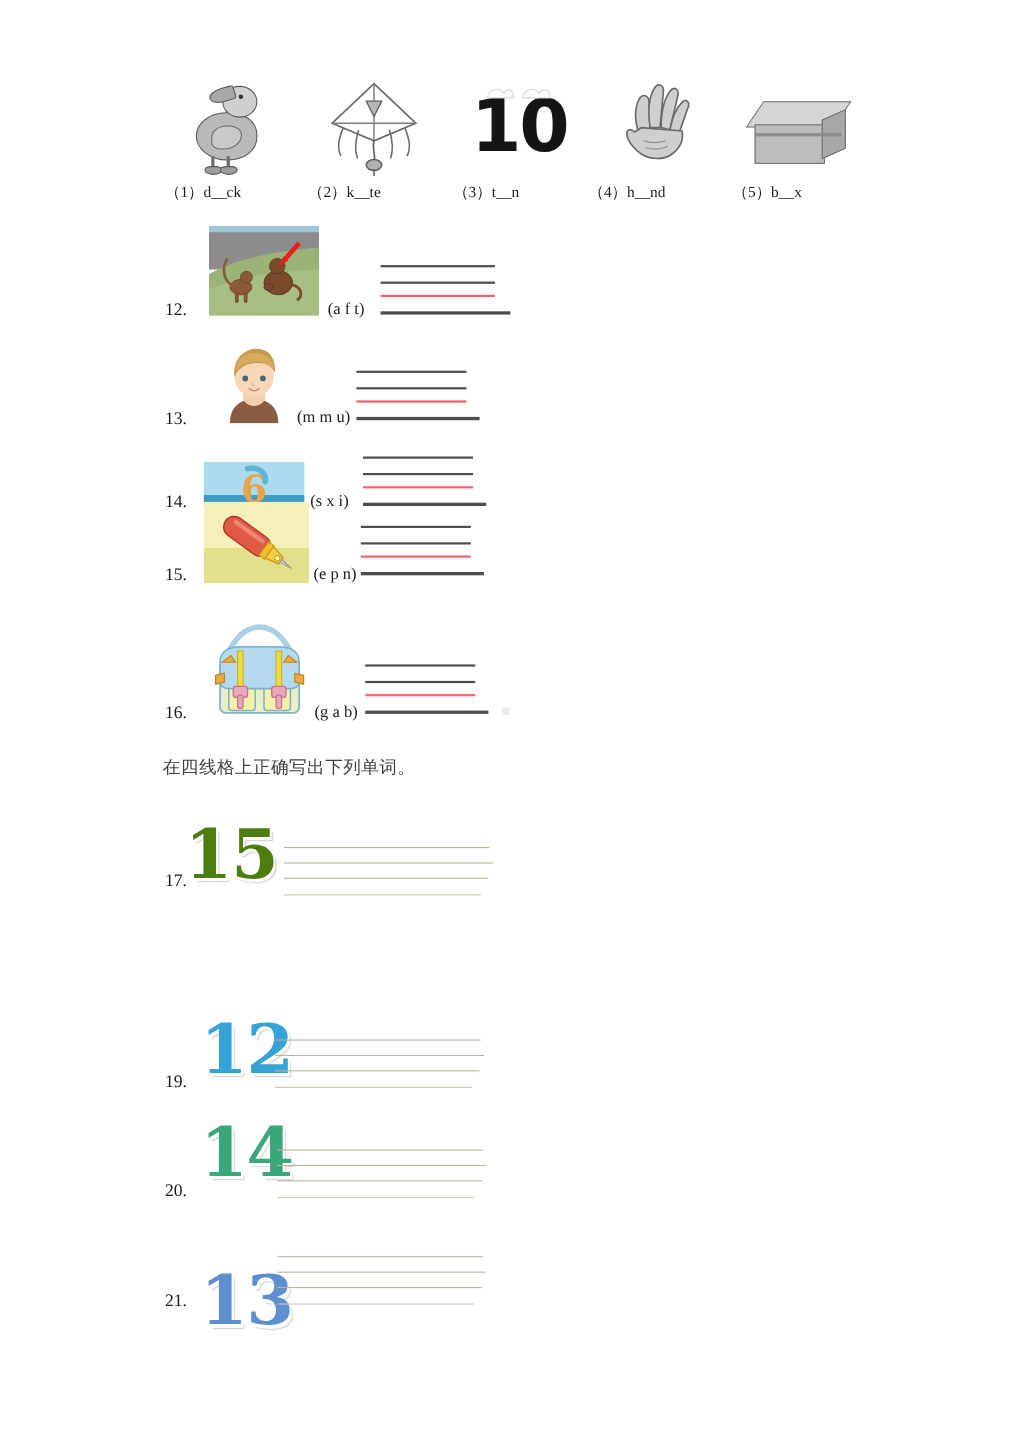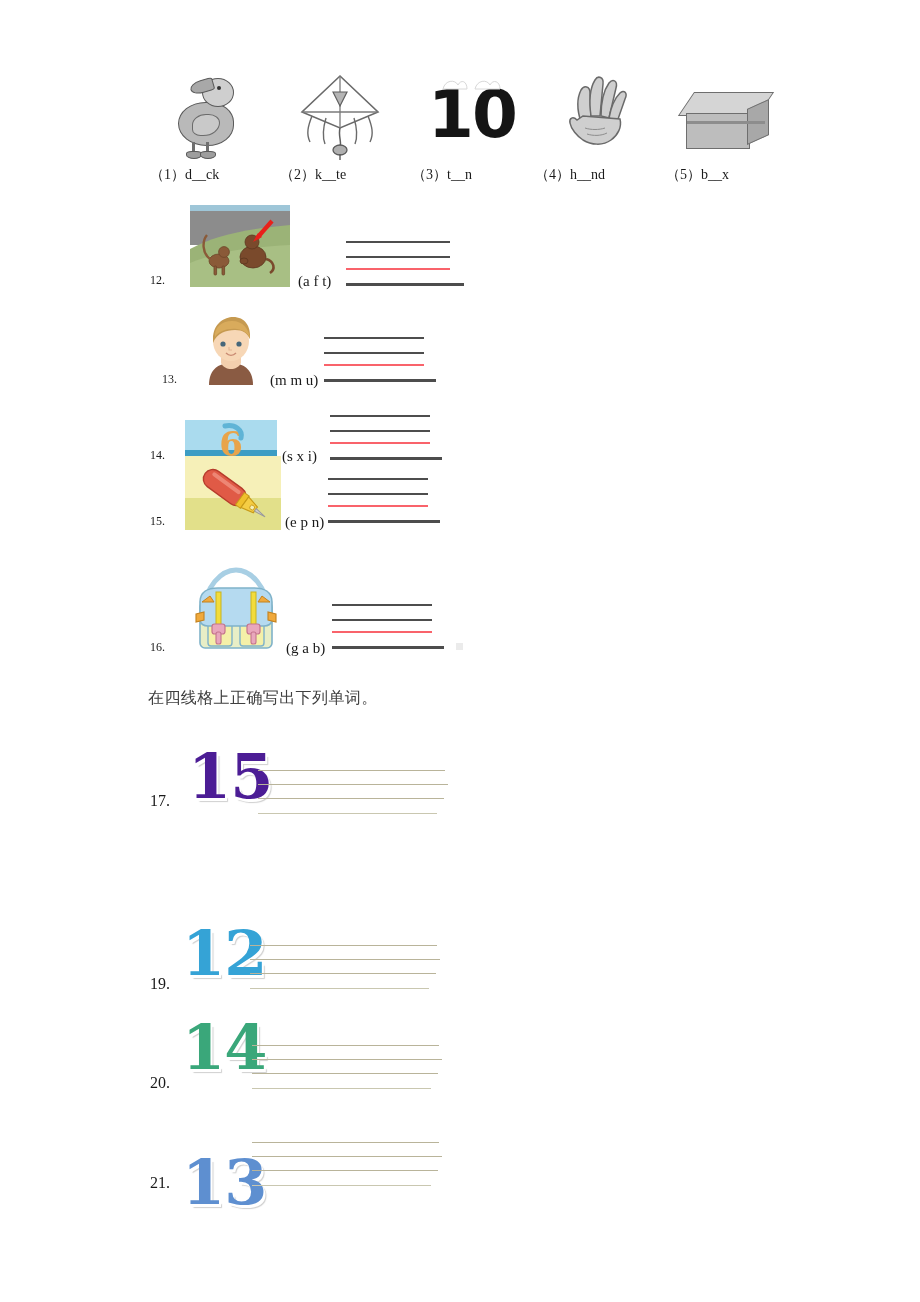--- a/index.html
+++ b/index.html
@@ -125,21 +125,21 @@
   }
 
   
   .scram {
     position: absolute;
     left: 150px;
   }
   .scram .num {
     position: absolute;
     left: 0;
-    font-size: 12px;
+    font-size: 16px;
     white-space: nowrap;
   }
   .scram .thumb {
     position: absolute;
     overflow: hidden;
   }
   .scram .letters {
     position: absolute;
     font-size: 15px;
     white-space: nowrap;
@@ -324,21 +324,21 @@
     <div class="letters" style="left:148px; top:68px;">(a f t)</div>
     <div class="grid4" style="left:196px; top:36px; width:118px; height:46px;">
       <div class="ln" style="top:0px; width:104px;"></div>
       <div class="ln" style="top:15px; width:104px;"></div>
       <div class="ln red" style="top:27px; width:104px;"></div>
       <div class="ln base" style="top:42px; width:118px;"></div>
     </div>
   </div>
 
   <div class="scram" style="top:313px; width:430px; height:80px;">
-    <div class="num" style="top:59px;margin-left:12px;">13.</div>
+    <div class="num" style="top:59px;">13.</div>
     <div class="thumb" style="left:45px; top:0px; width:72px; height:72px;">
       <svg viewBox="0 0 72 72" width="72" height="72">
         <path d="M14,72 C14,56 24,50 36,50 C48,50 58,56 58,72 Z" fill="#8a5b43"></path>
         <path d="M26,50 C30,58 42,58 46,50 L46,44 L26,44 Z" fill="#f3cfae"></path>
         <ellipse cx="36" cy="28" rx="18" ry="20" fill="#f7d7b6"></ellipse>
         <path d="M18,26 C18,10 30,4 38,4 C50,4 56,13 55,26 C52,20 48,17 40,17 C31,17 22,20 18,30 Z" fill="#c69a50"></path>
         <path d="M20,24 C24,18 32,15 42,16 C49,17 53,20 55,26 C54,16 48,8 37,8 C26,8 19,15 20,24 Z" fill="#d9ab5c"></path>
         <circle cx="28" cy="31" r="2.6" fill="#46677a"></circle>
         <circle cx="44" cy="31" r="2.6" fill="#46677a"></circle>
         <path d="M31,40 C34,43 38,43 41,40" fill="none" stroke="#c98a72" stroke-width="1.4"></path>
@@ -427,21 +427,21 @@
       <div class="ln base" style="top:42px; width:112px;"></div>
     </div>
   </div>
 
   <div class="faint-dot"></div>
 
   <div class="instruction">在四线格上正确写出下列单词。</div>
 
   <div class="bignum-item" style="top:734px; width:420px; height:76px;margin-top:12px;">
     <div class="num" style="top:46px;">17.</div>
-    <div class="glyph" style="left:38px; top:0px; color:#4c1d95;text-align:right;">15</div>
+    <div class="glyph" style="left:18px; top:0px; color:#4d7c0f;text-align:right;">15</div>
     <div class="grid-pale" style="left:108px; top:24px; width:195px; height:46px;">
       <div class="pl" style="top:0px; width:187px;"></div>
       <div class="pl" style="top:14px; width:190px;"></div>
       <div class="pl" style="top:28px; width:186px;"></div>
       <div class="pl last" style="top:43px; width:179px;"></div>
     </div>
   </div>
 
 
   <div class="bignum-item" style="top:923px; width:420px; height:76px;">

